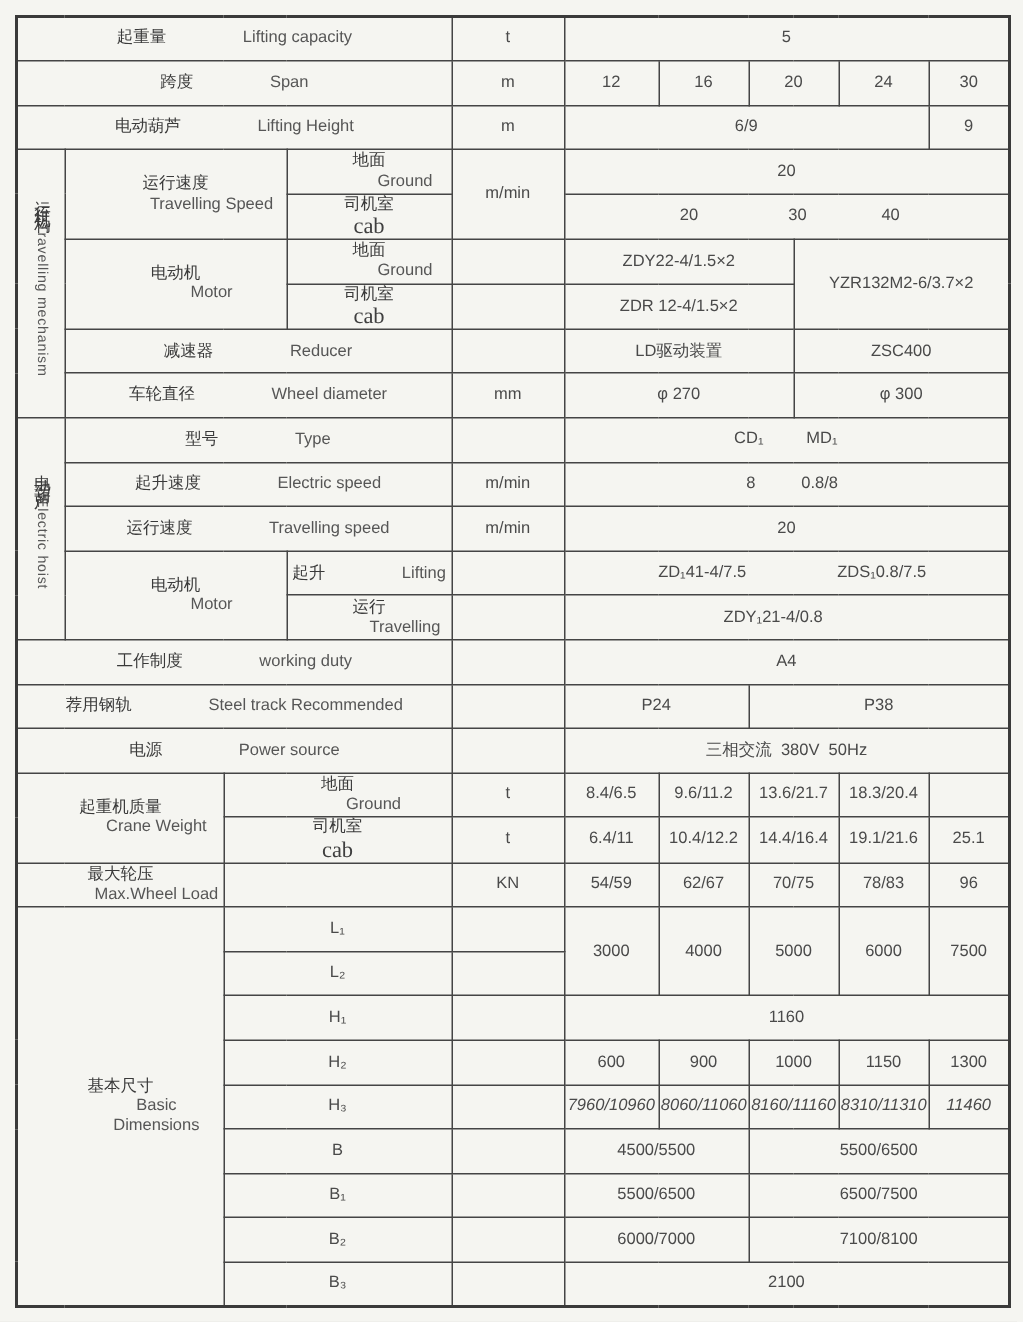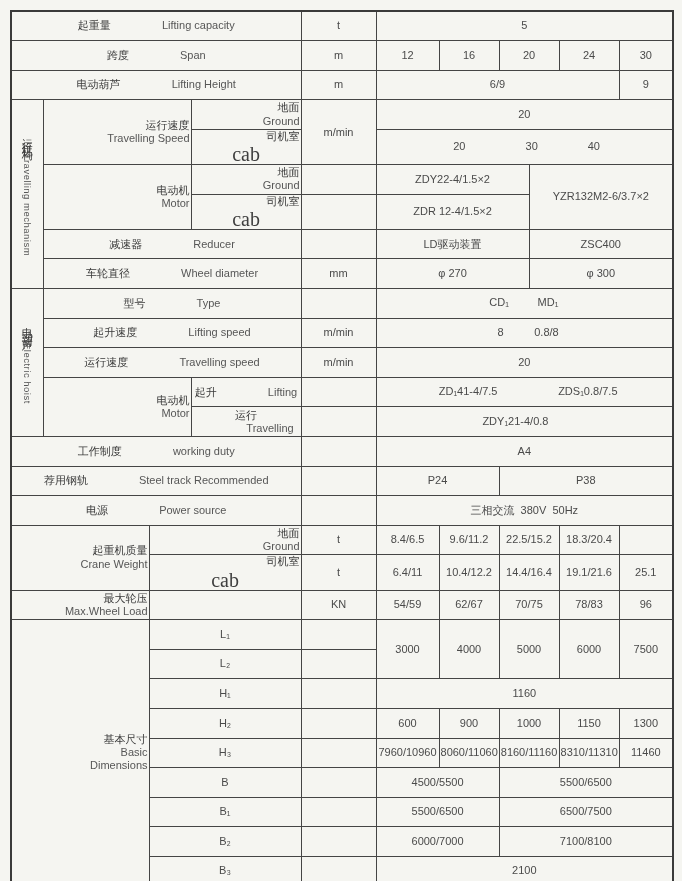--- a/index.html
+++ b/index.html
@@ -16,38 +16,38 @@
   }
   .spec tr { height:29.6px; }
   .spec td {
     border:1px solid #454545; padding:0 1px;
     text-align:center; vertical-align:middle;
     font-size:11px; color:#4a4a4a; line-height:1.2; overflow:hidden;
   }
   .zh { color:#3a3a3a; }
   .en { color:#565656;padding-left:48px; }
   .two { line-height:1.15; }
-  .two .zh, .two .en { display:block;text-align:right; }
+  .two .zh, .two .en { display:block; }
   .cabtx {
     display:block; font-family:"Liberation Serif","DejaVu Serif",serif;
-    font-size:20px; line-height:1; margin-top:1px; color:#3f3f3f;
+    font-size:15px; line-height:1; margin-top:1px; color:#3f3f3f;
   }
   .vcell { padding:0; }
   .vlabel {
     display:inline-block; writing-mode:vertical-lr; text-orientation:mixed;
     line-height:1.1; white-space:nowrap;
   }
   .vzh { font-size:11px; letter-spacing:4px; color:#3a3a3a; }
   .ven { font-size:9.5px; letter-spacing:0.5px; color:#565656; margin-top:9px; }
   .rel { position:relative; }
   .pos {
     position:absolute; top:50%; transform:translate(-50%,-50%);
     white-space:nowrap;
   }
-  .sm { font-size:10px; }
+  .sm { font-size:10px;font-style:italic; }
   .pre { white-space:pre;text-align:right; }
 </style>
 </head>
 <body>
 
 <div class="page">
 <table class="spec">
 <colgroup>
   <col style="width:32px">
         <col style="width:106px">
@@ -157,21 +157,21 @@
   </td>
   <td colspan="3"><span class="zh">型号</span> <span class="en">Type</span></td>
   <td></td>
   <td colspan="6" class="rel">
     <span class="pos" style="left:41.5%">CD₁</span>
     <span class="pos" style="left:58%">MD₁</span>
   </td>
 </tr>
 
 <tr>
-  <td colspan="3"><span class="zh">起升速度</span> <span class="en">Lifting speed</span></td>
+  <td colspan="3"><span class="zh">起升速度</span> <span class="en">Electric speed</span></td>
   <td>m/min</td>
   <td colspan="6" class="rel">
     <span class="pos" style="left:42%">8</span>
     <span class="pos" style="left:57.5%">0.8/8</span>
   </td>
 </tr>
 
 <tr>
   <td colspan="3"><span class="zh">运行速度</span> <span class="en">Travelling speed</span></td>
   <td>m/min</td>
@@ -223,21 +223,21 @@
             <span class="zh">起重机质量</span>
             <span class="en">Crane Weight</span>
           </td>
   <td colspan="2" class="two">
             <span class="zh">地面</span>
             <span class="en">Ground</span>
           </td>
   <td>t</td>
   <td>8.4/6.5</td>
   <td>9.6/11.2</td>
-  <td colspan="2">22.5/15.2</td>
+  <td colspan="2">13.6/21.7</td>
   <td>18.3/20.4</td>
   <td></td>
 </tr>
 
 <tr>
   <td colspan="2" class="two">
             <span class="zh">司机室</span>
             <span class="cabtx">cab</span>
           </td>
   <td>t</td>

